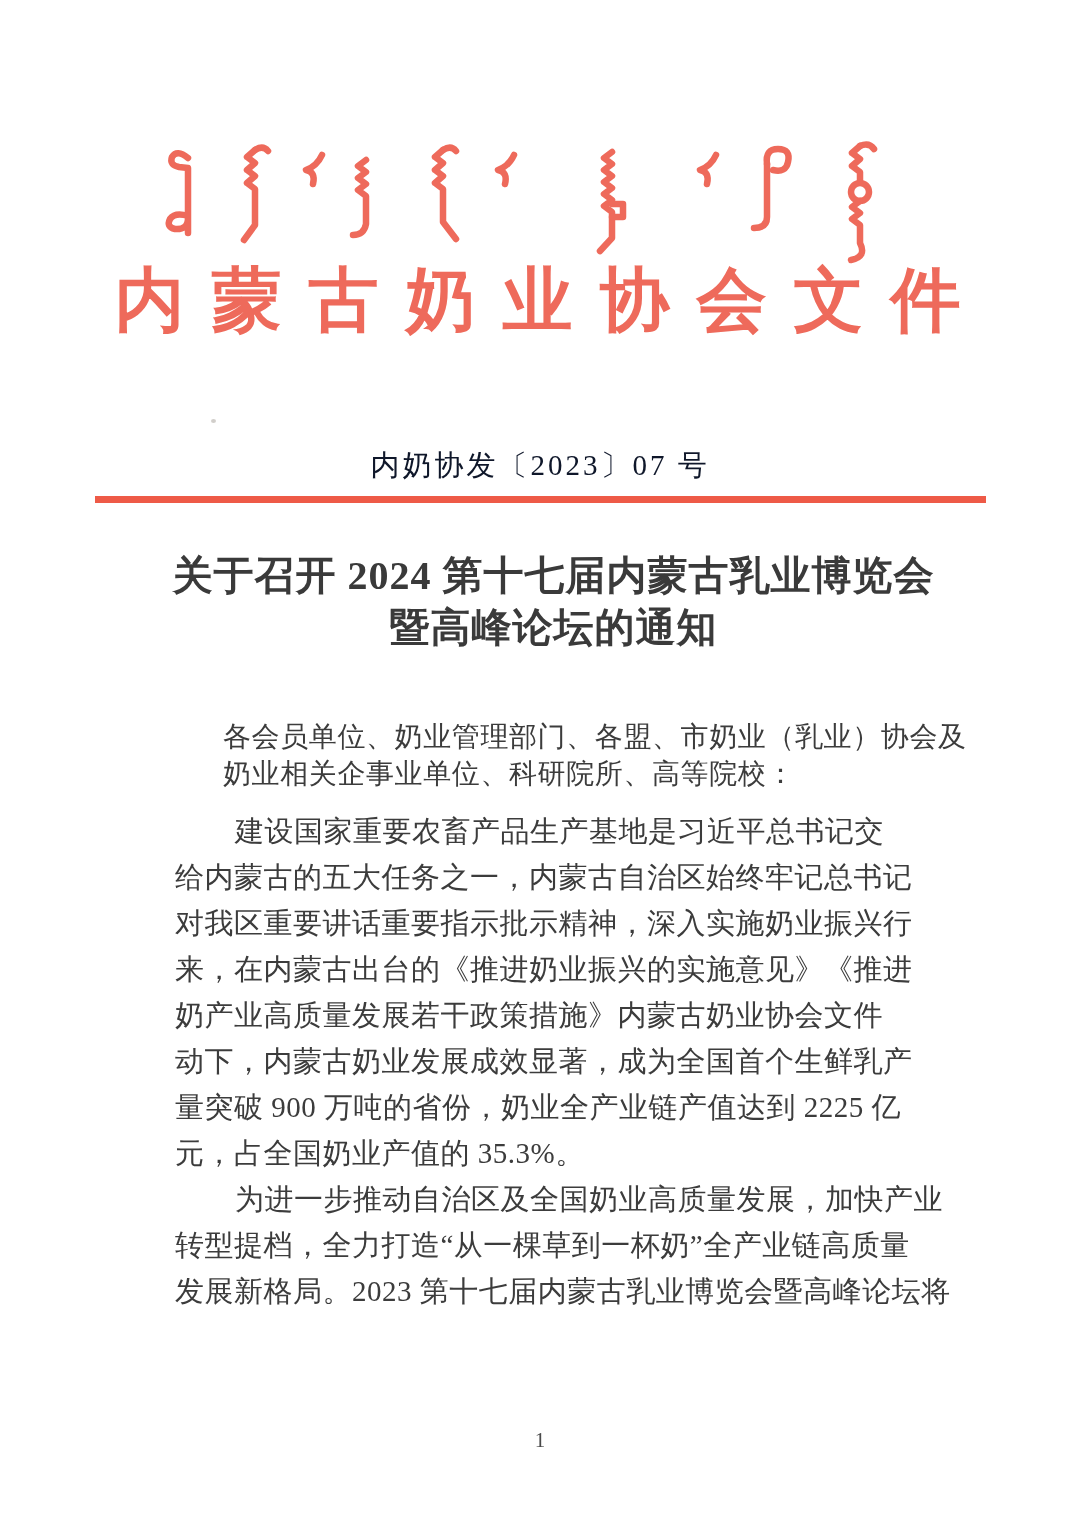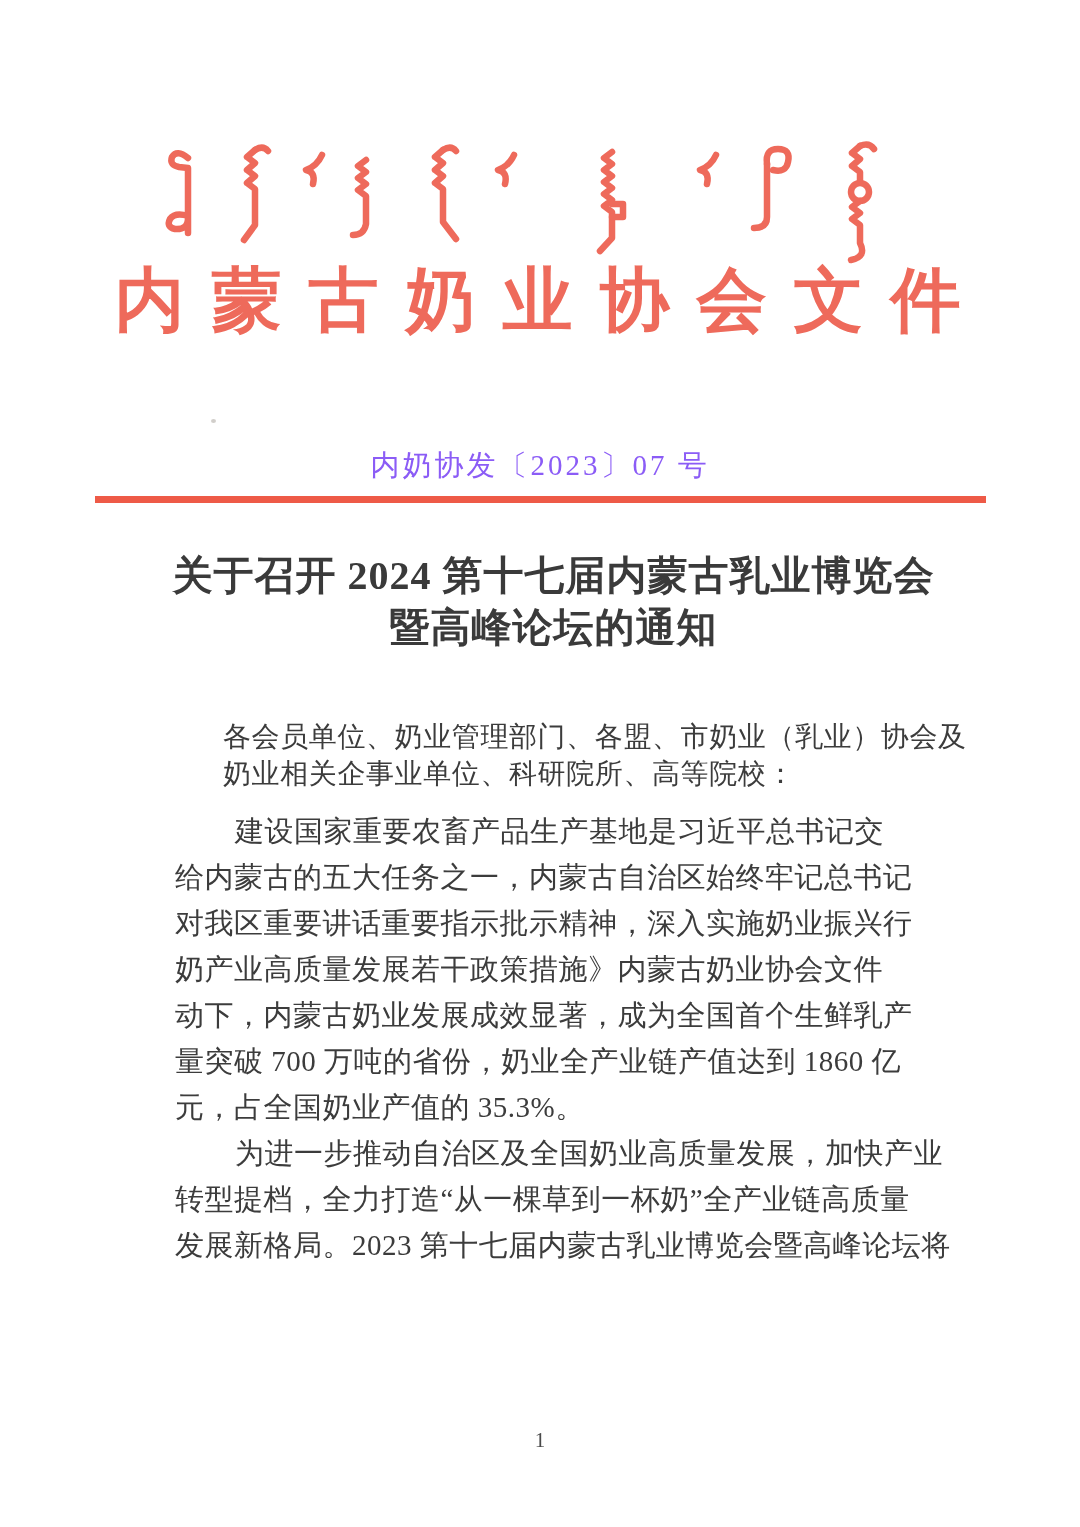--- a/index.html
+++ b/index.html
@@ -47,21 +47,21 @@
     opacity: 0.65;
   }
   .doc-number {
     position: absolute;
     left: 0;
     top: 446px;
     width: 1080px;
     text-align: center;
     font-size: 29px;
     letter-spacing: 3px;
-    color: #8b5cf6;
+    color: #0f172a;
     white-space: nowrap;
   }
   .red-rule {
     position: absolute;
     left: 95px;
     top: 496px;
     width: 891px;
     height: 7px;
     background: #ee5a47;
   }
@@ -174,23 +174,24 @@
     <div class="salutation">
       <div class="line">各会员单位、奶业管理部门、各盟、市奶业（乳业）协会及</div>
       <div class="line">奶业相关企事业单位、科研院所、高等院校：</div>
     </div>
 
     <div class="body-block">
       <div>
         <div class="line indent">建设国家重要农畜产品生产基地是习近平总书记交</div>
         <div class="line">给内蒙古的五大任务之一，内蒙古自治区始终牢记总书记</div>
         <div class="line">对我区重要讲话重要指示批示精神，深入实施奶业振兴行</div>
+        <div class="line">来，在内蒙古出台的《推进奶业振兴的实施意见》《推进</div>
         <div class="line">奶产业高质量发展若干政策措施》内蒙古奶业协会文件</div>
         <div class="line">动下，内蒙古奶业发展成效显著，成为全国首个生鲜乳产</div>
-        <div class="line">量突破 700 万吨的省份，奶业全产业链产值达到 1860 亿</div>
+        <div class="line">量突破 900 万吨的省份，奶业全产业链产值达到 2225 亿</div>
         <div class="line">元，占全国奶业产值的 35.3%。</div>
       </div>
       <div>
         <div class="line indent">为进一步推动自治区及全国奶业高质量发展，加快产业</div>
         <div class="line">转型提档，全力打造“从一棵草到一杯奶”全产业链高质量</div>
         <div class="line">发展新格局。2023 第十七届内蒙古乳业博览会暨高峰论坛将</div>
       </div>
     </div>
   </div>
 

